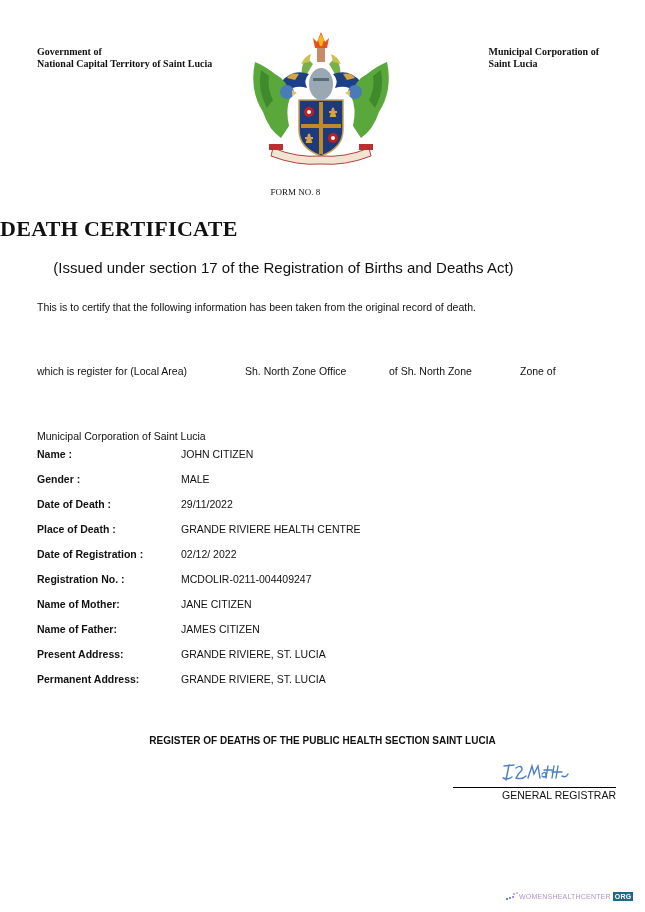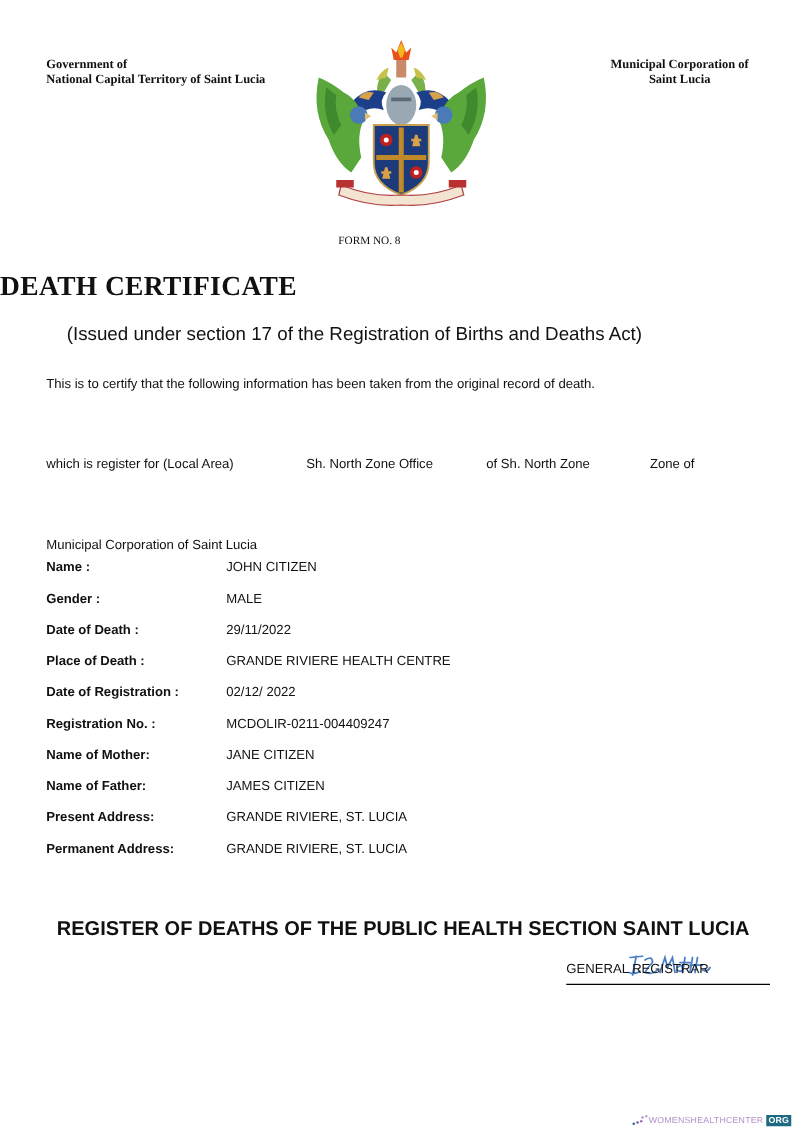--- a/index.html
+++ b/index.html
@@ -2,40 +2,40 @@
 <html><head>
 <meta charset="utf-8">
 <style>
   html, body { margin: 0; padding: 0; background: #ffffff; }
   body { width: 645px; height: 912px; position: relative; overflow: hidden; color: #111; }
   .serif { font-family: "Liberation Serif", "DejaVu Serif", serif; }
   .sans { font-family: "Liberation Sans", "DejaVu Sans", sans-serif; }
   .abs { position: absolute; }
 
   .hdr-left { left: 37px; top: 46px; font-size: 10px; font-weight: bold; line-height: 12px; }
-  .hdr-right { right: 46px; top: 46px; font-size: 10px; font-weight: bold; line-height: 12px; text-align: center; }
+  .hdr-right { right: 46px; top: 46px; font-size: 10px; font-weight: bold; line-height: 12px; text-align: left; }
 
   .crest { left: 247px; top: 30px; width: 148px; height: 135px; }
 
   .form-no { left: 0; width: 591px; top: 187px; text-align: center; font-size: 9px; }
   .title { left: 0; width: 645px; top: 216px; text-align: left; font-size: 22px; font-weight: bold; letter-spacing: 0.3px; }
   .subtitle { left: 0; width: 567px; top: 259px; text-align: center; font-size: 15px; }
 
   .certify { left: 37px; top: 301px; font-size: 10.5px; }
 
   .area-row { top: 365px; font-size: 10.5px; }
   .municipal { left: 37px; top: 406px; font-size: 10.5px; margin-top: 24px; }
 
   .field-row { position: absolute; left: 37px; font-size: 10.5px; height: 14px; }
   .field-label { position: absolute; left: 0; font-weight: bold; white-space: nowrap; }
   .field-value { position: absolute; left: 144px; white-space: nowrap; }
 
-  .register { left: 0; width: 645px; top: 735px; text-align: center; font-size: 16px; font-weight: bold; }
+  .register { left: 0; width: 645px; top: 735px; text-align: center; font-size: 10px; font-weight: bold; }
   .sig-line { left: 453px; top: 787px; width: 163px; height: 1px; background: #000; }
-  .sig-label { left: 453px; width: 163px; top: 769px; text-align: left; font-size: 10.5px; }
+  .sig-label { left: 453px; width: 163px; top: 789px; text-align: right; font-size: 10.5px; }
   .signature { left: 500px; top: 760px; width: 70px; height: 24px; }
 
   .watermark { left: 505px; top: 889px; height: 14px; display: flex; align-items: center; font-size: 7px; letter-spacing: 0.2px; }
   .wm-text { color: #b093c9; }
   .wm-org { background: #1f6a83; color: #fff; padding: 1px 2px; margin-left: 2px; font-weight: bold; font-size: 7px; }
 </style>
 </head>
 <body>
 
 <div class="abs hdr-left serif">

